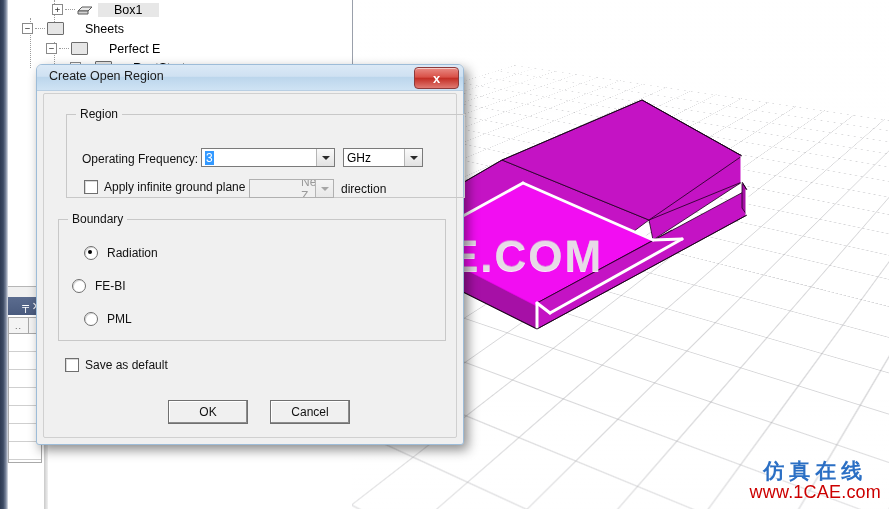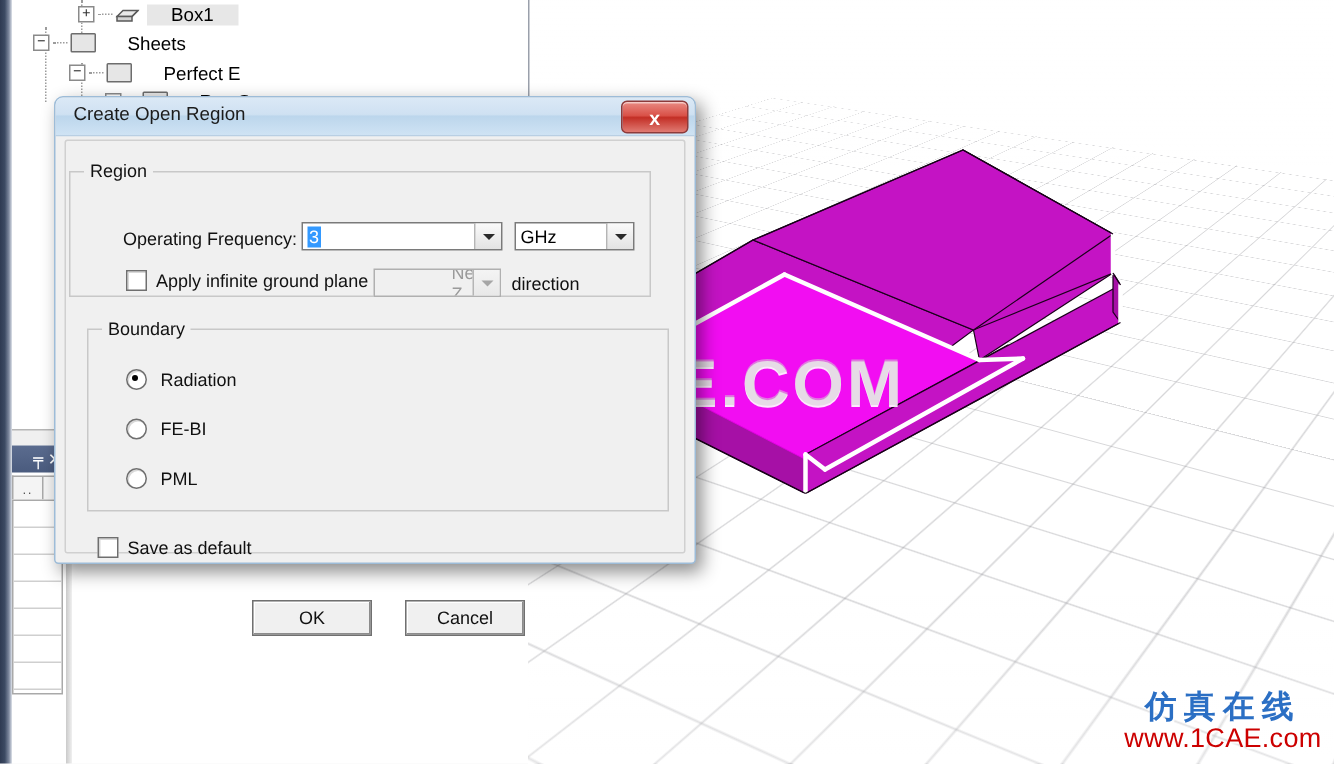--- a/index.html
+++ b/index.html
@@ -106,21 +106,21 @@
   .grid-body .r{height:18px;border-bottom:1px solid #cfcfcf;box-sizing:border-box;}
   .panel-shadow-right{
     position:absolute;left:44px;top:297px;width:4px;height:212px;
     background:linear-gradient(to right, rgba(0,0,0,.16), rgba(0,0,0,0));
   }
   .left-white{position:absolute;left:48px;top:286px;width:304px;height:223px;background:#ffffff;}
   .left-divider{position:absolute;left:8px;top:286px;width:344px;height:1px;background:#b6b6b6;}
 
   
   .dialog{
-    position:absolute;left:36px;top:64px;width:428px;height:312px;
+    position:absolute;left:36px;top:64px;width:428px;height:381px;
     background:#f0f0f0;
     border:1px solid #9dbcd8;
     border-radius:6px 6px 3px 3px;
     box-shadow:4px 5px 12px rgba(0,0,0,.45);
     box-sizing:border-box;
   }
   .dlg-titlebar{
     position:absolute;left:0;top:0;right:0;height:25px;
     background:linear-gradient(to bottom,#dbe9f6 0%,#cfe1f2 45%,#bcd6ec 50%,#cfe3f4 100%);
     border-radius:5px 5px 0 0;
@@ -323,21 +323,21 @@
   </div>
 
   <div class="dialog">
     <div class="dlg-titlebar">
       <div class="dlg-title">Create Open Region</div>
       <div class="dlg-close">x</div>
     </div>
 
     <div class="dlg-body">
 
-      <div class="gbox" style="left:2px;top:20px;width:386px;height:82px;">
+      <div class="gbox" style="left:22px;top:20px;width:386px;height:82px;padding-left:11px;">
         <div class="gbox-legend">Region</div>
       </div>
 
       <div class="lbl" style="left:38px;top:58px;">Operating Frequency:</div>
 
       <div class="combo" style="left:157px;top:54px;width:134px;">
         <div class="txt">
             <span class="selval">3</span>
           </div>
         <div class="arrow">
@@ -367,21 +367,21 @@
       <div class="lbl" style="left:297px;top:88px;">direction</div>
 
       <div class="gbox" style="left:14px;top:125px;width:386px;height:120px;">
         <div class="gbox-legend">Boundary</div>
       </div>
 
       <div class="radio on" style="left:40px;top:152px;">
         <span class="rb"></span>
         <span>Radiation</span>
       </div>
-      <div class="radio" style="left:40px;top:185px;">
+      <div class="radio" style="left:28px;top:185px;">
         <span class="rb"></span>
         <span>FE-BI</span>
       </div>
       <div class="radio" style="left:40px;top:218px;justify-content:space-between;">
         <span class="rb"></span>
         <span>PML</span>
       </div>
 
       <div class="chk" style="left:21px;top:264px;">
         <span class="bx"></span>

